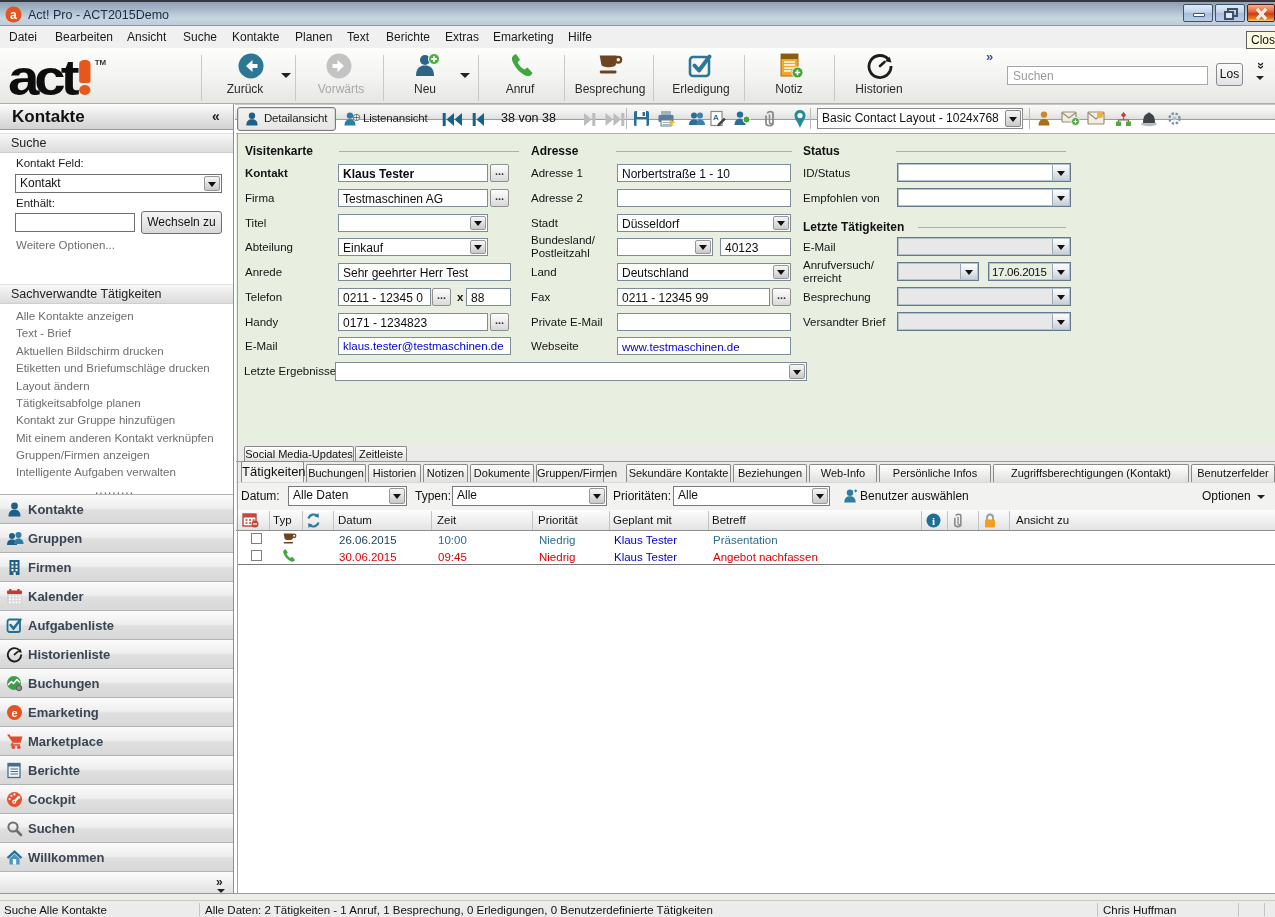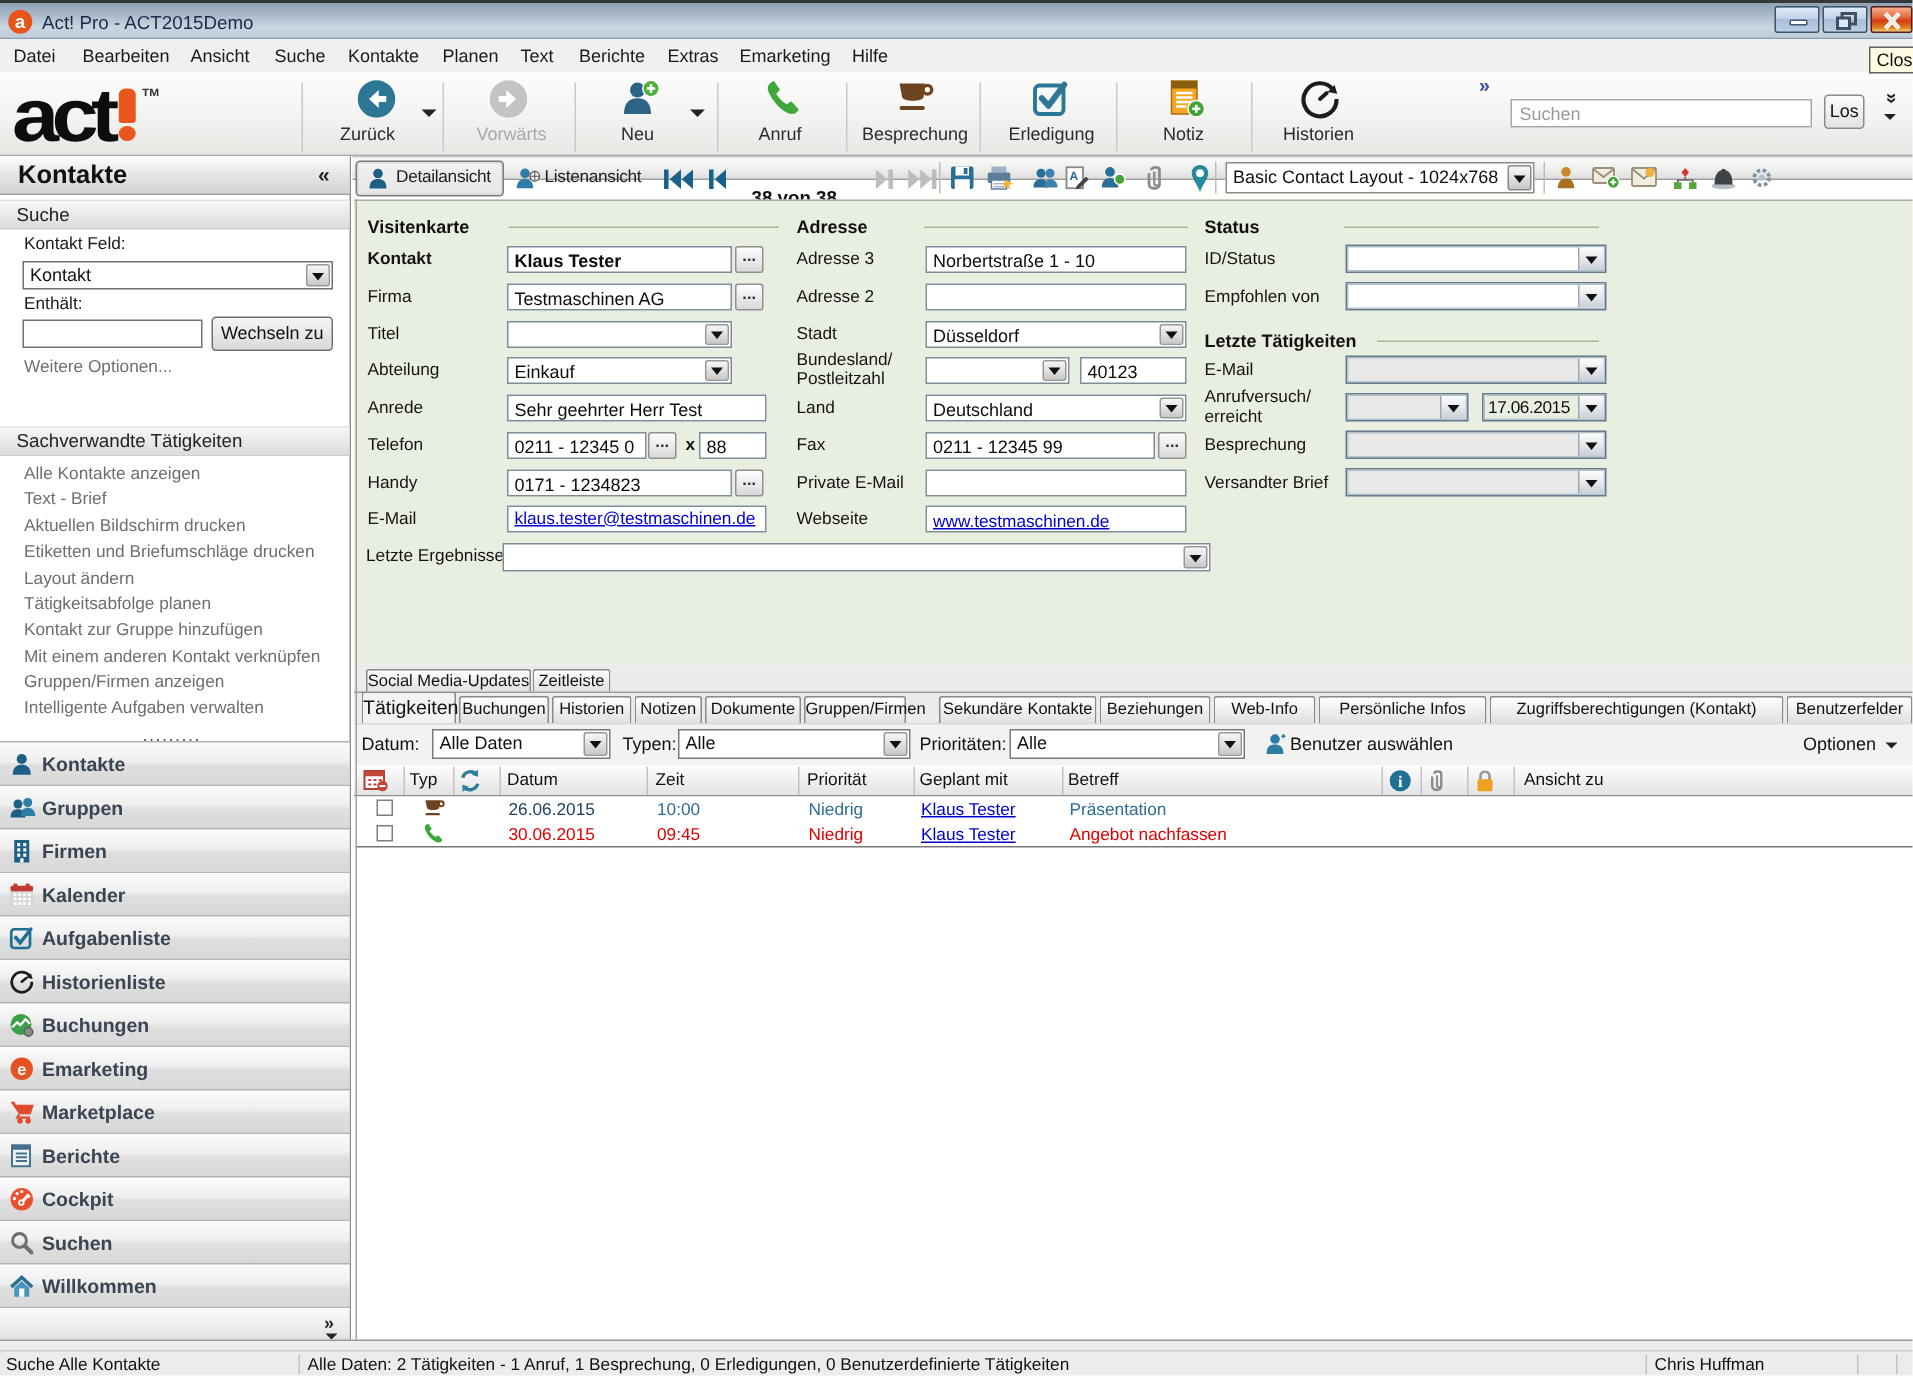--- a/index.html
+++ b/index.html
@@ -351,21 +351,21 @@
 #form { left:236px; top:133px; width:1039px; height:310px; background:#e9efe0; border-top:1px solid #a8b0a0; }
 .fsec { position:absolute; font-size:12px; font-weight:bold; color:#111; }
 .fline { position:absolute; height:1px; background:#a8b59d; }
 .flabel { position:absolute; font-size:11.5px; color:#141414; }
 .fipt { position:absolute; background:#fff; border:1px solid #7d8c98; height:18px; font-size:12px; color:#0d0d0d; padding:1.5px 4px; white-space:nowrap; }
 .fcmb2 { position:absolute; background:#fff; border:1px solid #65798c; height:19px; box-shadow:0 0 0 1px #b4c2cc inset; }
 .fcmb2 .ab2 { position:absolute; right:1px; top:1px; bottom:1px; width:17px; background:linear-gradient(180deg,#fdfdfd,#e3e6ea 55%,#c9cfd8); border-left:1px solid #9aa8b5; }
 .fcmb2 .ab2:after { content:""; position:absolute; left:50%; top:50%; margin:-2px 0 0 -4px; border-left:4px solid transparent; border-right:4px solid transparent; border-top:5px solid #111; }
 .fcmb2.gray { background:#e8e8e8; }
 .fcmb2 .val { position:absolute; left:3px; top:2.5px; font-size:11.5px; letter-spacing:-0.3px; color:#0d0d0d; }
-.blue { color:#0000cc !important; text-decoration:underline; }
+.blue { color:#0000cc !important; }
 
 .tab { position:absolute; white-space:nowrap; border:1px solid #898989; border-bottom:none; border-radius:2px 2px 0 0; background:linear-gradient(180deg,#ffffff,#ececea 60%,#e0e0de); font-size:11px; color:#111; text-align:center; }
 .tab.active { background:#f4f4f2; font-size:13px; }
 
 .th { position:absolute; font-size:11.5px; color:#111; }
 .colsep { position:absolute; width:1px; background:#c2c2c2; }
 .cell { position:absolute; font-size:11.5px; white-space:nowrap; }
 </style>
 
 <div class="abs" id="detailbar">
@@ -384,21 +384,21 @@
   <div class="dbtxt" style="left:128px">Listenansicht</div>
   <svg class="abs" style="left:207px;top:7px" width="20" height="15" viewBox="0 0 20 15">
         <path d="M2.2 1 V14" stroke="#17618a" stroke-width="3"></path>
         <path d="M12 1 L4.5 7.5 L12 14 Z" fill="#17618a"></path>
         <path d="M20 1 L12.5 7.5 L20 14 Z" fill="#17618a"></path>
       </svg>
   <svg class="abs" style="left:237px;top:7px" width="13" height="15" viewBox="0 0 13 15">
         <path d="M2.2 1 V14" stroke="#17618a" stroke-width="3"></path>
         <path d="M12 1 L4.5 7.5 L12 14 Z" fill="#17618a"></path>
       </svg>
-  <div class="abs" style="left:266px;top:20px;font-size:12.5px;font-weight:bold;color:#111">38 von 38</div>
+  <div class="abs" style="left:266px;top:6px;font-size:12.5px;font-weight:normal;color:#111">38 von 38</div>
   <svg class="abs" style="left:348px;top:7px" width="13" height="15" viewBox="0 0 13 15">
         <path d="M10.8 1 V14" stroke="#bcbcbc" stroke-width="3"></path>
         <path d="M1 1 L8.5 7.5 L1 14 Z" fill="#bcbcbc"></path>
       </svg>
   <svg class="abs" style="left:370px;top:7px" width="20" height="15" viewBox="0 0 20 15">
         <path d="M17.8 1 V14" stroke="#bcbcbc" stroke-width="3"></path>
         <path d="M0.5 1 L8 7.5 L0.5 14 Z" fill="#bcbcbc"></path>
         <path d="M8.5 1 L16 7.5 L8.5 14 Z" fill="#bcbcbc"></path>
       </svg>
   <div class="dbsep" style="left:391px"></div>
@@ -501,21 +501,21 @@
   <div class="dots" style="left:254px;top:179px">...</div>
   <div class="flabel" style="left:9px;top:206px">E-Mail</div>
   <div class="fipt blue" style="left:102px;top:203px;width:173px;font-size:11.5px">klaus.tester@testmaschinen.de</div>
   <div class="flabel" style="left:8px;top:231px">Letzte Ergebnisse</div>
   <div class="fipt" style="left:99px;top:228px;width:472px;height:19px">
         <div class="arrbtn"></div>
       </div>
 
   <div class="fsec" style="left:295px;top:10px">Adresse</div>
   <div class="fline" style="left:380px;top:17px;width:176px"></div>
-  <div class="flabel" style="left:295px;top:33px">Adresse 3</div>
+  <div class="flabel" style="left:295px;top:33px">Adresse 1</div>
   <div class="fipt" style="left:381px;top:30px;width:174px">Norbertstraße 1 - 10</div>
   <div class="flabel" style="left:295px;top:58px">Adresse 2</div>
   <div class="fipt" style="left:381px;top:55px;width:174px"></div>
   <div class="flabel" style="left:295px;top:83px">Stadt</div>
   <div class="fipt" style="left:381px;top:80px;width:174px">Düsseldorf<div class="arrbtn"></div></div>
   <div class="flabel" style="left:295px;top:100px">Bundesland/</div>
   <div class="flabel" style="left:295px;top:113px">Postleitzahl</div>
   <div class="fipt" style="left:381px;top:104px;width:96px">
         <div class="arrbtn"></div>
       </div>

